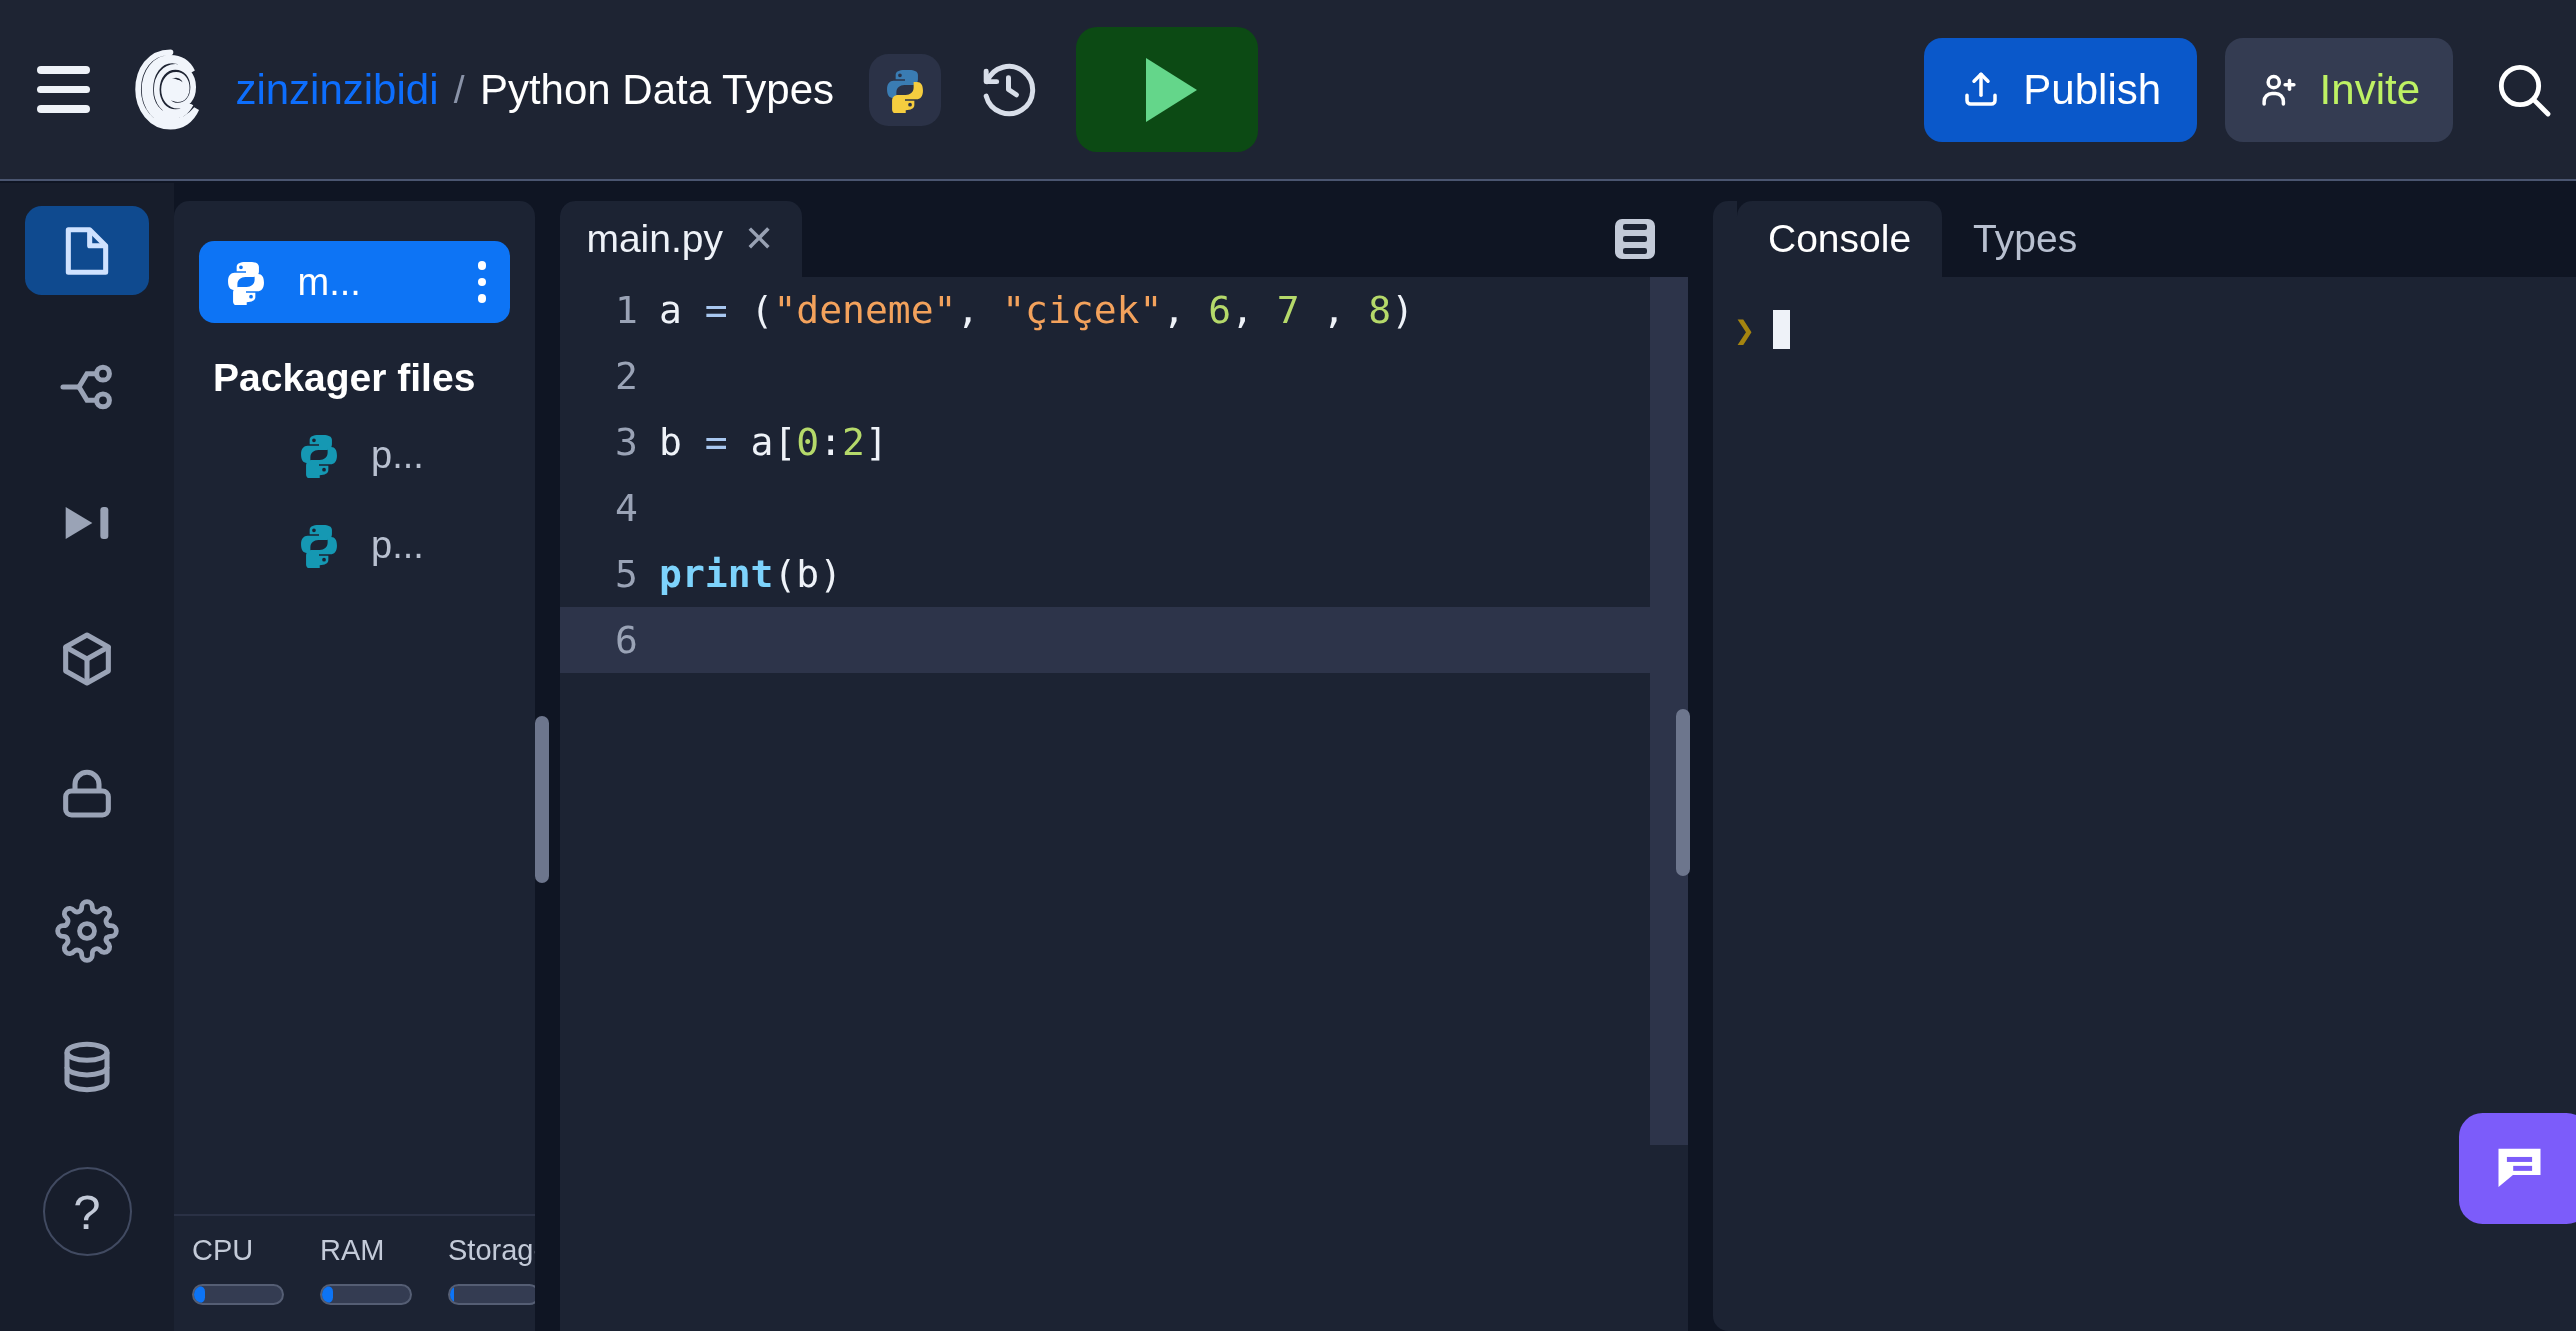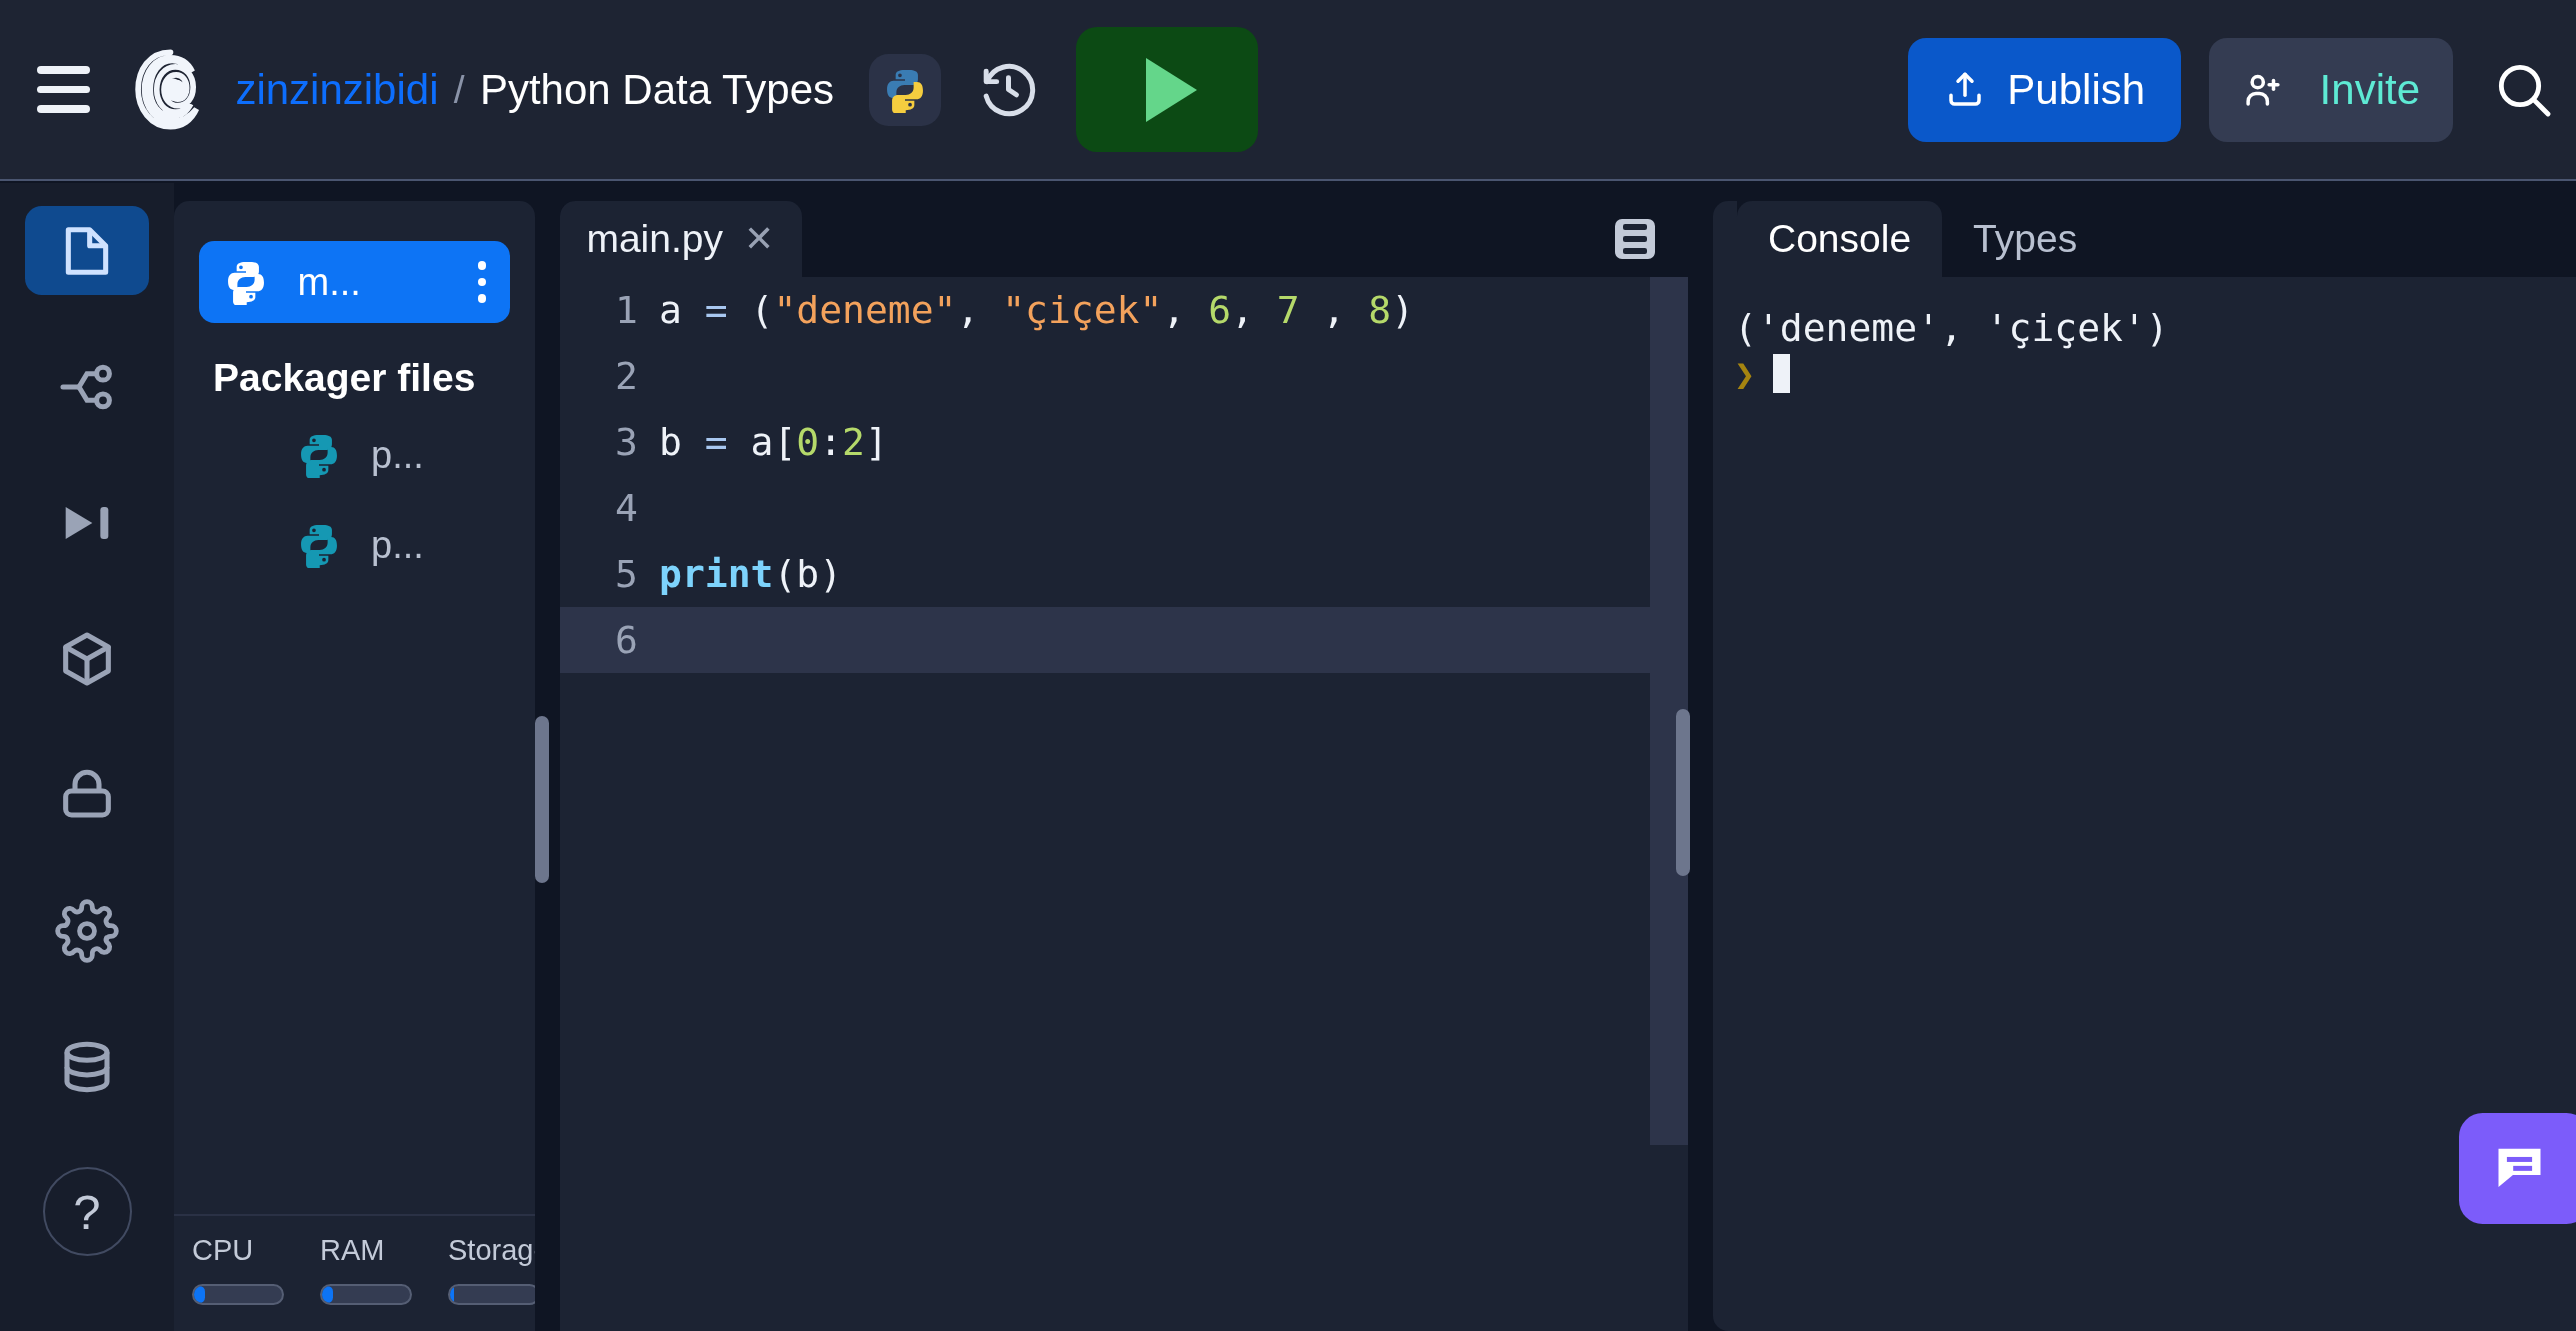--- a/index.html
+++ b/index.html
@@ -42,21 +42,21 @@
   .header-right { margin-left: auto; display:flex; align-items:center; padding-right: 14px; }
   .publish-btn {
     height: 104px; padding: 0 36px; border-radius: 18px; background: #0a58ca;
     display:flex; align-items:center; gap: 21px; cursor:pointer; border:none;
   }
   .publish-btn .lbl { color:#fff; font-size: 42px; }
   .invite-btn {
     height: 104px; padding: 0 33px; border-radius: 18px; background: #343c52;
     display:flex; align-items:center; gap: 19.5px; cursor:pointer; margin-left: 28px; border:none;
   }
-  .invite-btn .lbl { color:#5eead4; font-size: 42px; margin-left: 16px; }
+  .invite-btn .lbl { color:#bef264; font-size: 42px; }
   .search-btn { margin-left: 33px; width: 76px; height: 76px; display:flex; align-items:center; justify-content:center; cursor:pointer; }
 
   
   .rail {
     position:absolute; left:0; top:183px; width: 174px; height: 1149px;
     background: #171d2b; display:flex; flex-direction:column; align-items:center; padding-top: 23px;
   }
   .rail-item { width: 124px; height: 89px; display:flex; align-items:center; justify-content:center; border-radius: 16.7px; cursor:pointer; margin-bottom: 47px; }
   .rail-item.active { background: #0f4a8f; }
   .rail-help { margin-top: auto; margin-bottom: 76px; width: 89px; height: 89px; border-radius: 50%; border: 2.8px solid #414a61; display:flex; align-items:center; justify-content:center; color:#c3cad8; font-size: 49px; cursor:pointer; }
@@ -380,21 +380,20 @@
   </div>
 
   <div class="handle" style="left:1676px; top:709px; height:167px;"></div>
 
   <div class="console-panel">
     <div class="console-tabs">
       <div class="ctab active">Console</div>
       <div class="ctab inactive">Types</div>
     </div>
     <div class="console-body">
-      <div class="console-out">('deneme', 'çiçek')</div>
       <div class="console-prompt-row">
         <span class="prompt-chev">❯</span>
         <span class="caret"></span>
       </div>
     </div>
   </div>
 
   <div class="chat-fab">
     <svg width="63" height="63" viewBox="0 0 24 24">
       <path d="M4 4.5h16v10H9.5L4 19z" fill="#ffffff"></path>

